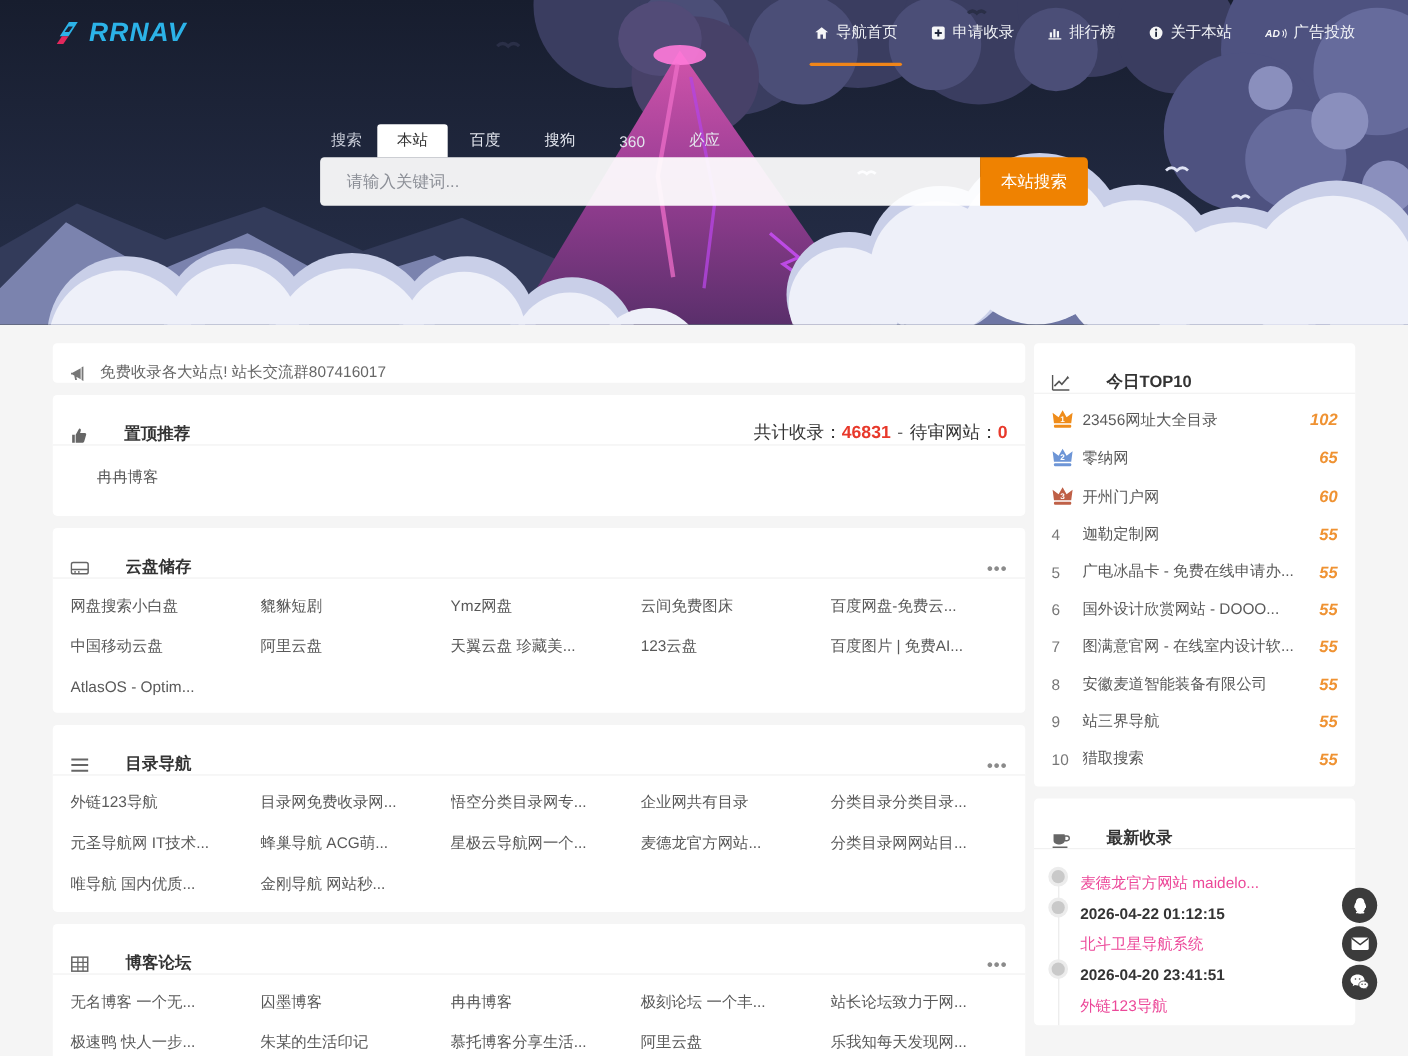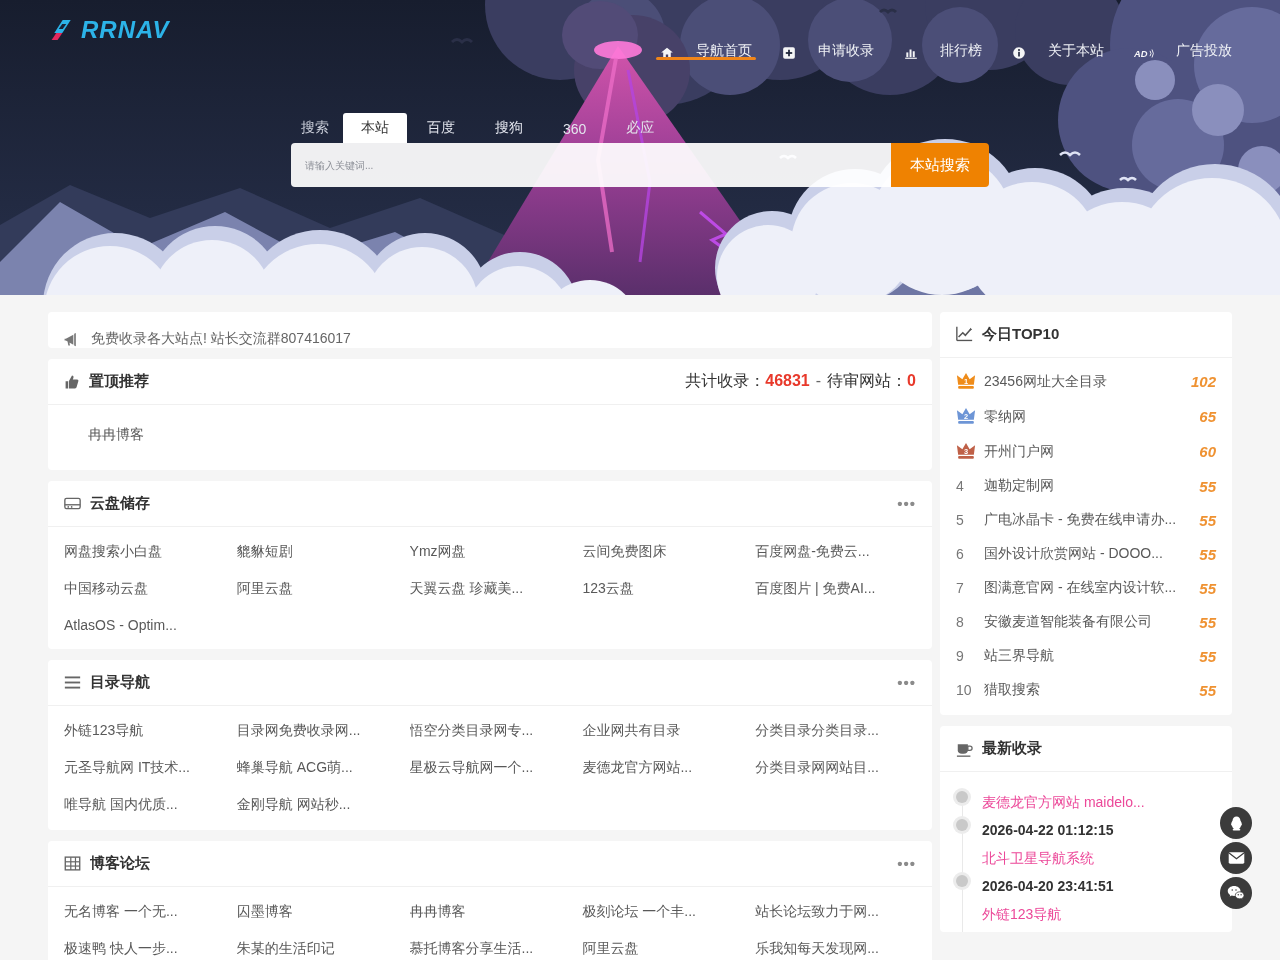--- a/index.html
+++ b/index.html
@@ -7,43 +7,43 @@
   body { font-family:"Liberation Sans","DejaVu Sans",sans-serif; background:#f5f5f5; position:relative; }
   a { text-decoration:none; cursor:pointer; }
 
   
   .hero { position:relative; width:1280px; height:295px; background:#0f172a; overflow:hidden; }
   .hero svg.art { position:absolute; inset:0; display:block; }
   .topbar { position:absolute; top:0; left:0; right:0; height:60px; display:flex; align-items:center; padding:0 48px; z-index:5; }
   .logo { display:flex; align-items:center; gap:7px; }
   .logo-text { font-size:24px; font-weight:bold; font-style:italic; color:#2cb3e8; letter-spacing:1px; }
   .topnav { margin-left:auto; display:flex; align-items:center; gap:30px; }
-  .nav-item { position:relative; display:flex; align-items:flex-end; gap:22px; color:#f0f2f6; font-size:14px; height:60px; }
+  .nav-item { position:relative; display:flex; align-items:center; gap:6px; color:#f0f2f6; font-size:14px; height:60px; }
   .nav-item svg { opacity:.95; }
   .nav-item.active::after { content:""; position:absolute; left:-4px; right:-4px; bottom:0; height:3px; background:#f08519; border-radius:2px; }
 
   .search-block { position:absolute; top:113px; left:50%; transform:translateX(-50%); width:698px; z-index:5; }
   .tabs-row { display:flex; align-items:flex-end; height:30px; }
   .tabs-label { color:#c9cdd8; font-size:14px; padding:0 14px 6px 10px; }
   .stab { font-size:14px; color:#e3e6ee; padding:6px 20px; cursor:pointer; }
   .stab.active { background:#fff; color:#333; border-radius:3px 3px 0 0; padding:6px 18px; }
   .search-row { display:flex; height:44px; }
-  .search-row input { flex:1; border:none; outline:none; background:rgba(255,255,255,.93); border-radius:4px 0 0 4px; padding:0 14px; font-size:10px; color:#333; font-family:inherit; }
+  .search-row input { flex:1; border:none; outline:none; background:rgba(255,255,255,.93); border-radius:4px 0 0 4px; padding:0 24px; font-size:15px; color:#333; font-family:inherit; }
   .search-row input::placeholder { color:#8d9098; }
   .search-btn { width:98px; border:none; background:#ef8201; color:#fff; font-size:15px; border-radius:0 4px 4px 0; cursor:pointer; font-family:inherit; }
 
   
   .container { display:flex; padding:17px 48px 0; gap:8px; align-items:flex-start; }
   .main-col { width:884px; flex:0 0 884px; }
   .side-col { width:292px; flex:0 0 292px; }
   .card { background:#fff; border-radius:4px; margin-bottom:11px; }
 
   .announce { height:36px; display:flex; align-items:flex-end; padding:0 16px; color:#666; font-size:14px; gap:10px; }
 
-  .card-head { height:46px; display:flex; align-items:center; padding:0 16px; border-bottom:1px solid #f0f0f0; }
+  .card-head { height:46px; display:flex; align-items:flex-end; padding:0 16px; border-bottom:1px solid #f0f0f0;gap:24px; }
   .card-title { font-size:15px; font-weight:bold; color:#333; margin-left:9px; }
   .head-more { margin-left:auto; color:#8b8b8b; font-size:15px; font-weight:bold; letter-spacing:1px; cursor:pointer; line-height:1; }
   .head-stats { margin-left:auto; font-size:16px; color:#333; }
   .head-stats .num { color:#e8392b; font-weight:bold; }
   .head-stats .sep { color:#666; margin:0 6px; }
 
   .pinned-body { padding:20px 16px 26px 40px; }
   .pinned-body a { color:#595959; font-size:14px; }
 
   .links-grid { display:grid; grid-template-columns:repeat(5,1fr); gap:19px 12px; padding:16px; }

